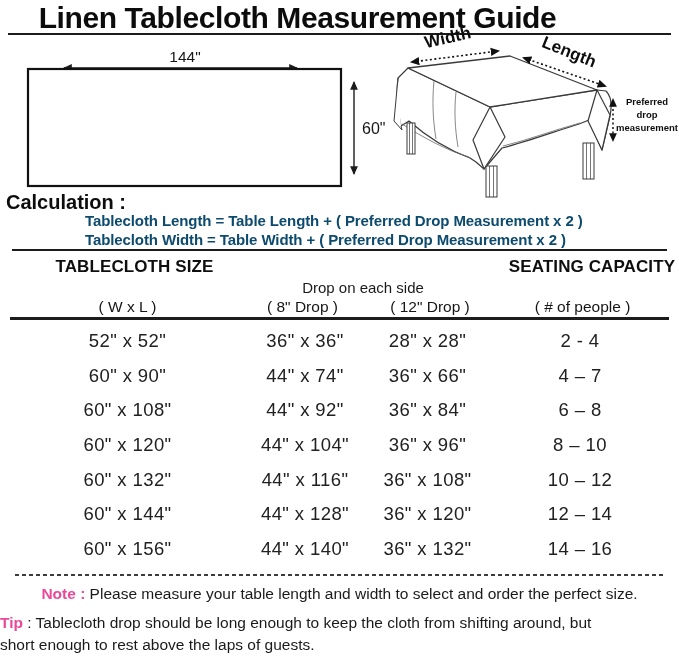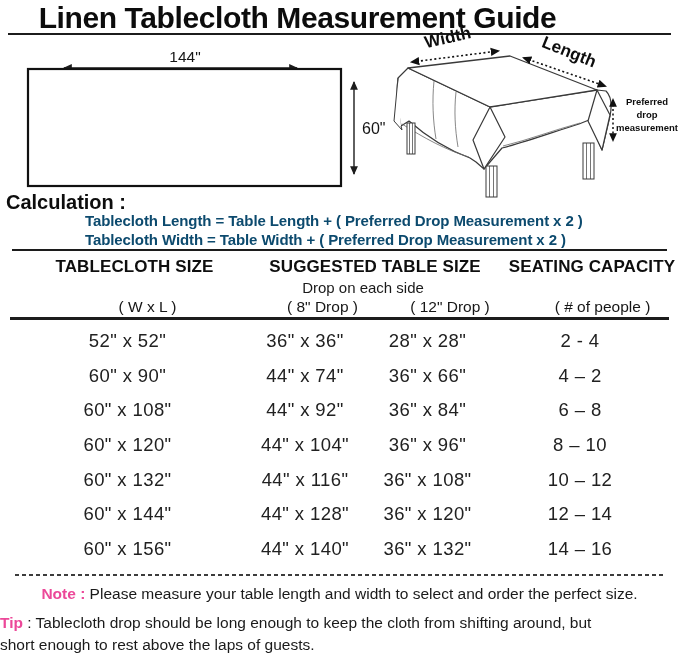--- a/index.html
+++ b/index.html
@@ -16,21 +16,21 @@
       repeating-linear-gradient(90deg,#3c3c3c 0 4px,transparent 4px 7px);}
   #calc-heading{top:191px;left:6px;font-size:20px;font-weight:600;color:#0d0d0d;}
   .formula{left:85px;font-size:15px;font-weight:700;color:#0c4a6e;letter-spacing:-0.1px;}
   #formula-1{top:212px;}
   #formula-2{top:231px;}
   .th{font-size:17px;font-weight:700;text-align:center;color:#0e0e0e;letter-spacing:0.1px;padding-left:12px;}
   #th-1{top:257px;left:0;width:245px;}
   #th-23{top:257px;left:243px;width:240px;}
   #th-4{top:257px;left:485px;width:190px;}
   #drop-note{top:279px;left:243px;width:240px;text-align:center;font-size:15px;color:#1a1a1a;}
-  .sub{top:298px;font-size:15.5px;text-align:center;color:#161616;margin-left:20px;}
+  .sub{top:298px;font-size:15.5px;text-align:center;color:#161616;}
   #sub-1{left:0;width:255px;}
   #sub-2{left:250px;width:105px;}
   #sub-3{left:360px;width:140px;}
   #sub-4{left:490px;width:185px;}
   #size-table-body{top:324px;left:0;width:660px;display:grid;
       grid-template-columns:255px 100px 145px 160px;grid-auto-rows:34.6px;}
   #size-table-body .cell{display:flex;align-items:center;justify-content:center;
       font-size:18.5px;color:#212121;letter-spacing:0.4px;}
   #note-line{top:585px;left:0;width:679px;text-align:center;font-size:15.5px;
       white-space:nowrap;color:#1a1a1a;}
@@ -104,38 +104,37 @@
       <text x="261" y="105">measurement</text>
     </g>
   </svg>
 
   <div id="calc-heading" class="abs">Calculation :</div>
   <div id="formula-1" class="abs formula">Tablecloth Length = Table Length + ( Preferred Drop Measurement x 2 )</div>
   <div id="formula-2" class="abs formula">Tablecloth Width = Table Width + ( Preferred Drop Measurement x 2 )</div>
   <div id="calc-rule" class="abs rule"></div>
 
   <div id="th-1" class="abs th">TABLECLOTH SIZE</div>
-  <div id="th-23" class="abs th">SUGGESTED TABLE SIZE</div>
   <div id="th-4" class="abs th">SEATING CAPACITY</div>
   <div id="drop-note" class="abs">Drop on each side</div>
   <div id="sub-1" class="abs sub">( W x L )</div>
   <div id="sub-2" class="abs sub">( 8" Drop )</div>
   <div id="sub-3" class="abs sub">( 12" Drop )</div>
   <div id="sub-4" class="abs sub">( # of people )</div>
   <div id="head-thick-rule" class="abs rule"></div>
 
   <div id="size-table-body" class="abs">
       <div class="cell">52" x 52"</div>
       <div class="cell">36" x 36"</div>
       <div class="cell">28" x 28"</div>
       <div class="cell">2 - 4</div>
       <div class="cell">60" x 90"</div>
       <div class="cell">44" x 74"</div>
       <div class="cell">36" x 66"</div>
-      <div class="cell">4 – 2</div>
+      <div class="cell">4 – 7</div>
       <div class="cell">60" x 108"</div>
       <div class="cell">44" x 92"</div>
       <div class="cell">36" x 84"</div>
       <div class="cell">6 – 8</div>
       <div class="cell">60" x 120"</div>
       <div class="cell">44" x 104"</div>
       <div class="cell">36" x 96"</div>
       <div class="cell">8 – 10</div>
       <div class="cell">60" x 132"</div>
       <div class="cell">44" x 116"</div>

